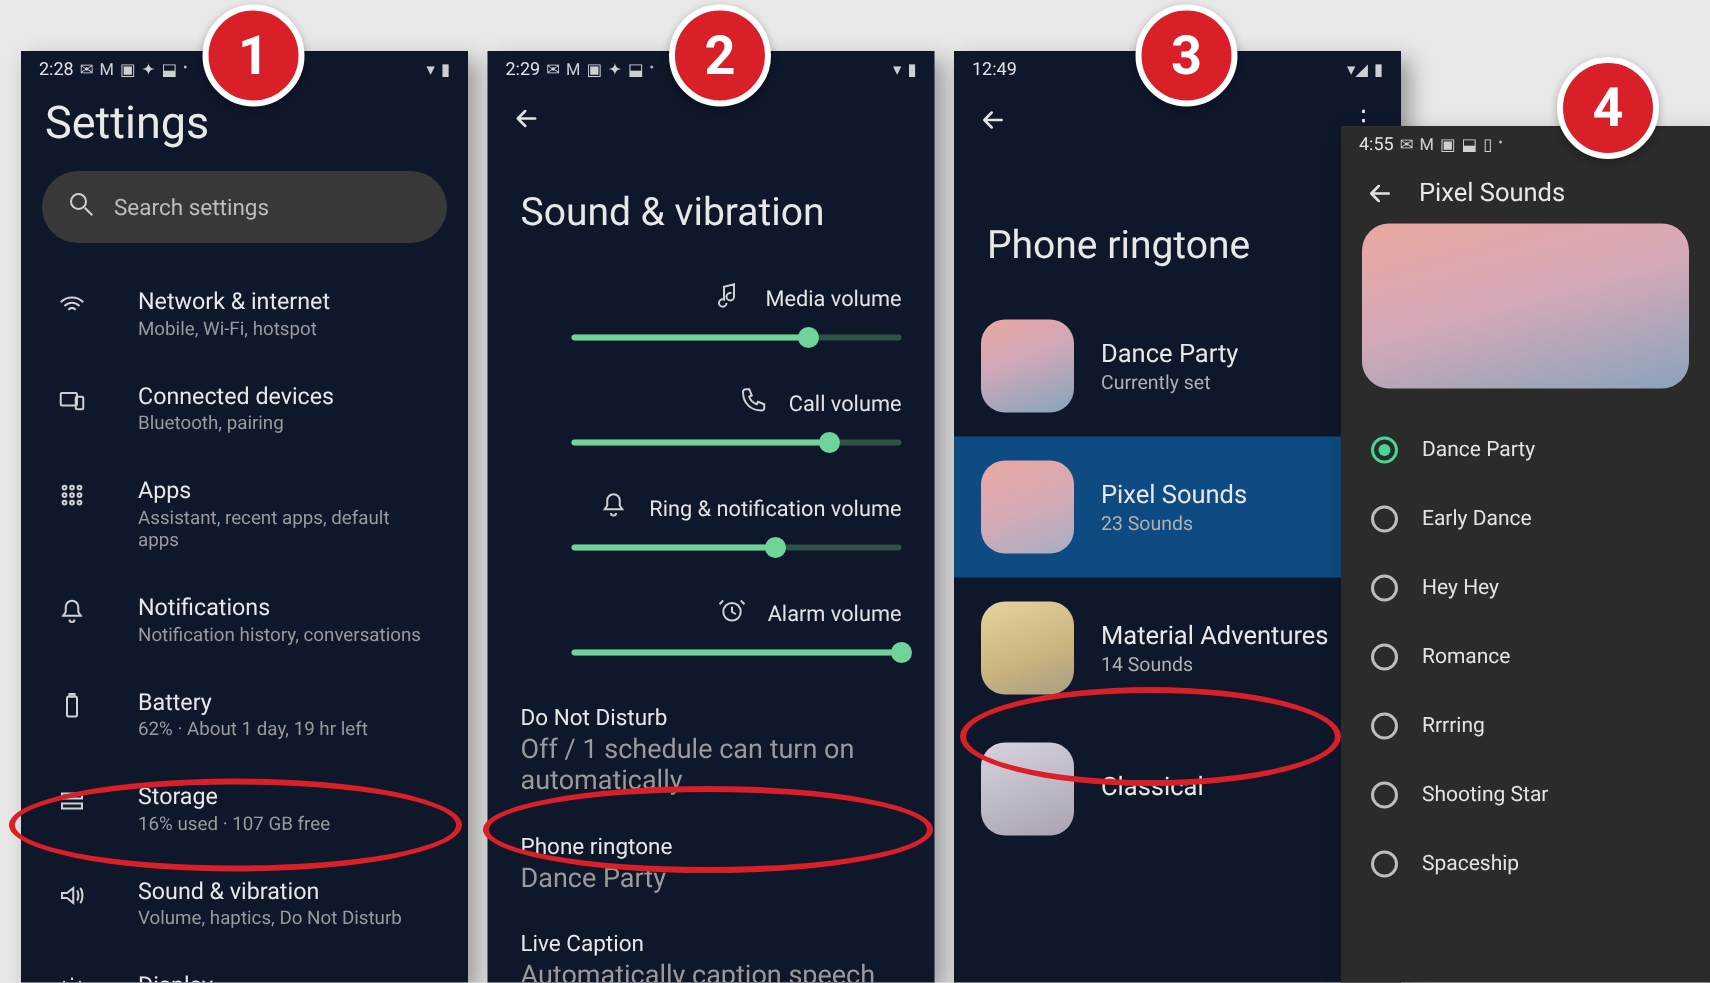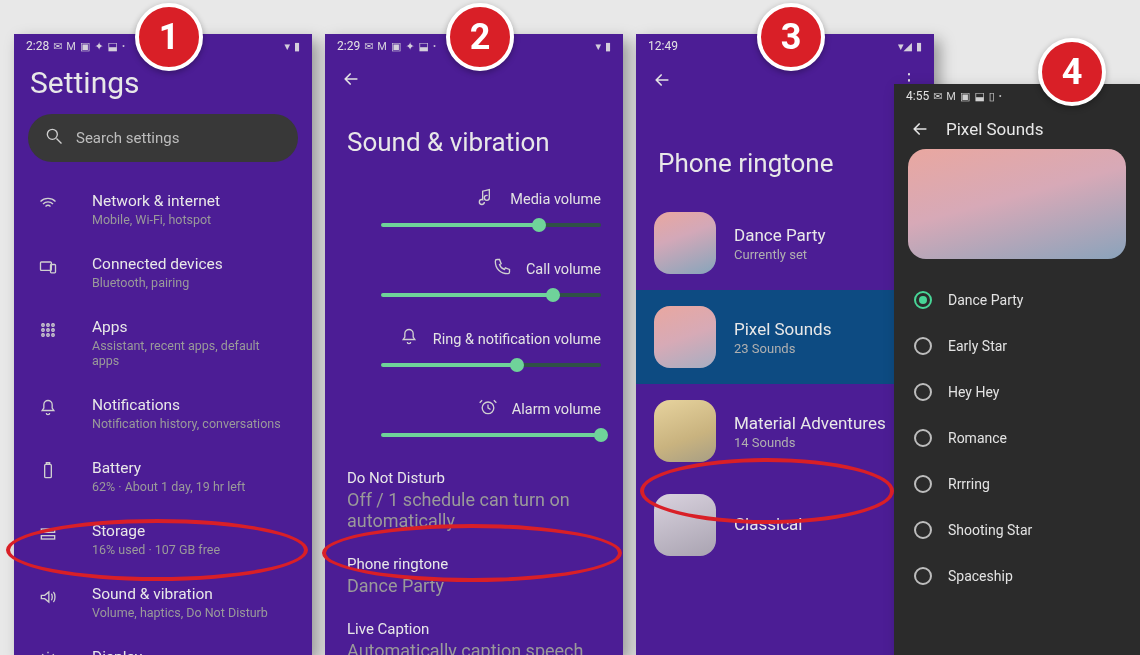--- a/index.html
+++ b/index.html
@@ -11,21 +11,21 @@
     overflow: hidden;
     position: relative;
   }
   .stage {
     position: relative;
     width: 1140px;
     height: 655px;
   }
   .phone {
     position: absolute;
-    background: #4c1d95;
+    background: #0f172a;
     color: #e3e3e3;
     overflow: hidden;
     box-shadow: 6px 6px 14px rgba(0,0,0,0.35);
   }
   
   .p1 { left: 14px;  top: 34px; width: 298px; height: 622px; }
   .p2 { left: 325px; top: 34px; width: 298px; height: 622px; }
   .p3 { left: 636px; top: 34px; width: 298px; height: 622px; }
   .p4 { left: 894px; top: 84px; width: 246px; height: 572px; background:#2b2b2b; }
 
@@ -447,21 +447,21 @@
       <span class="title">Pixel Sounds</span>
     </div>
     <div class="hero"></div>
     <div class="radio-list" id="p4-radios">
         <div class="radio-item">
       <span class="radio selected"></span>
       <span class="label">Dance Party</span>
         </div>
         <div class="radio-item">
       <span class="radio "></span>
-      <span class="label">Early Star</span>
+      <span class="label">Early Dance</span>
         </div>
         <div class="radio-item">
       <span class="radio "></span>
       <span class="label">Hey Hey</span>
         </div>
         <div class="radio-item">
       <span class="radio "></span>
       <span class="label">Romance</span>
         </div>
         <div class="radio-item">

